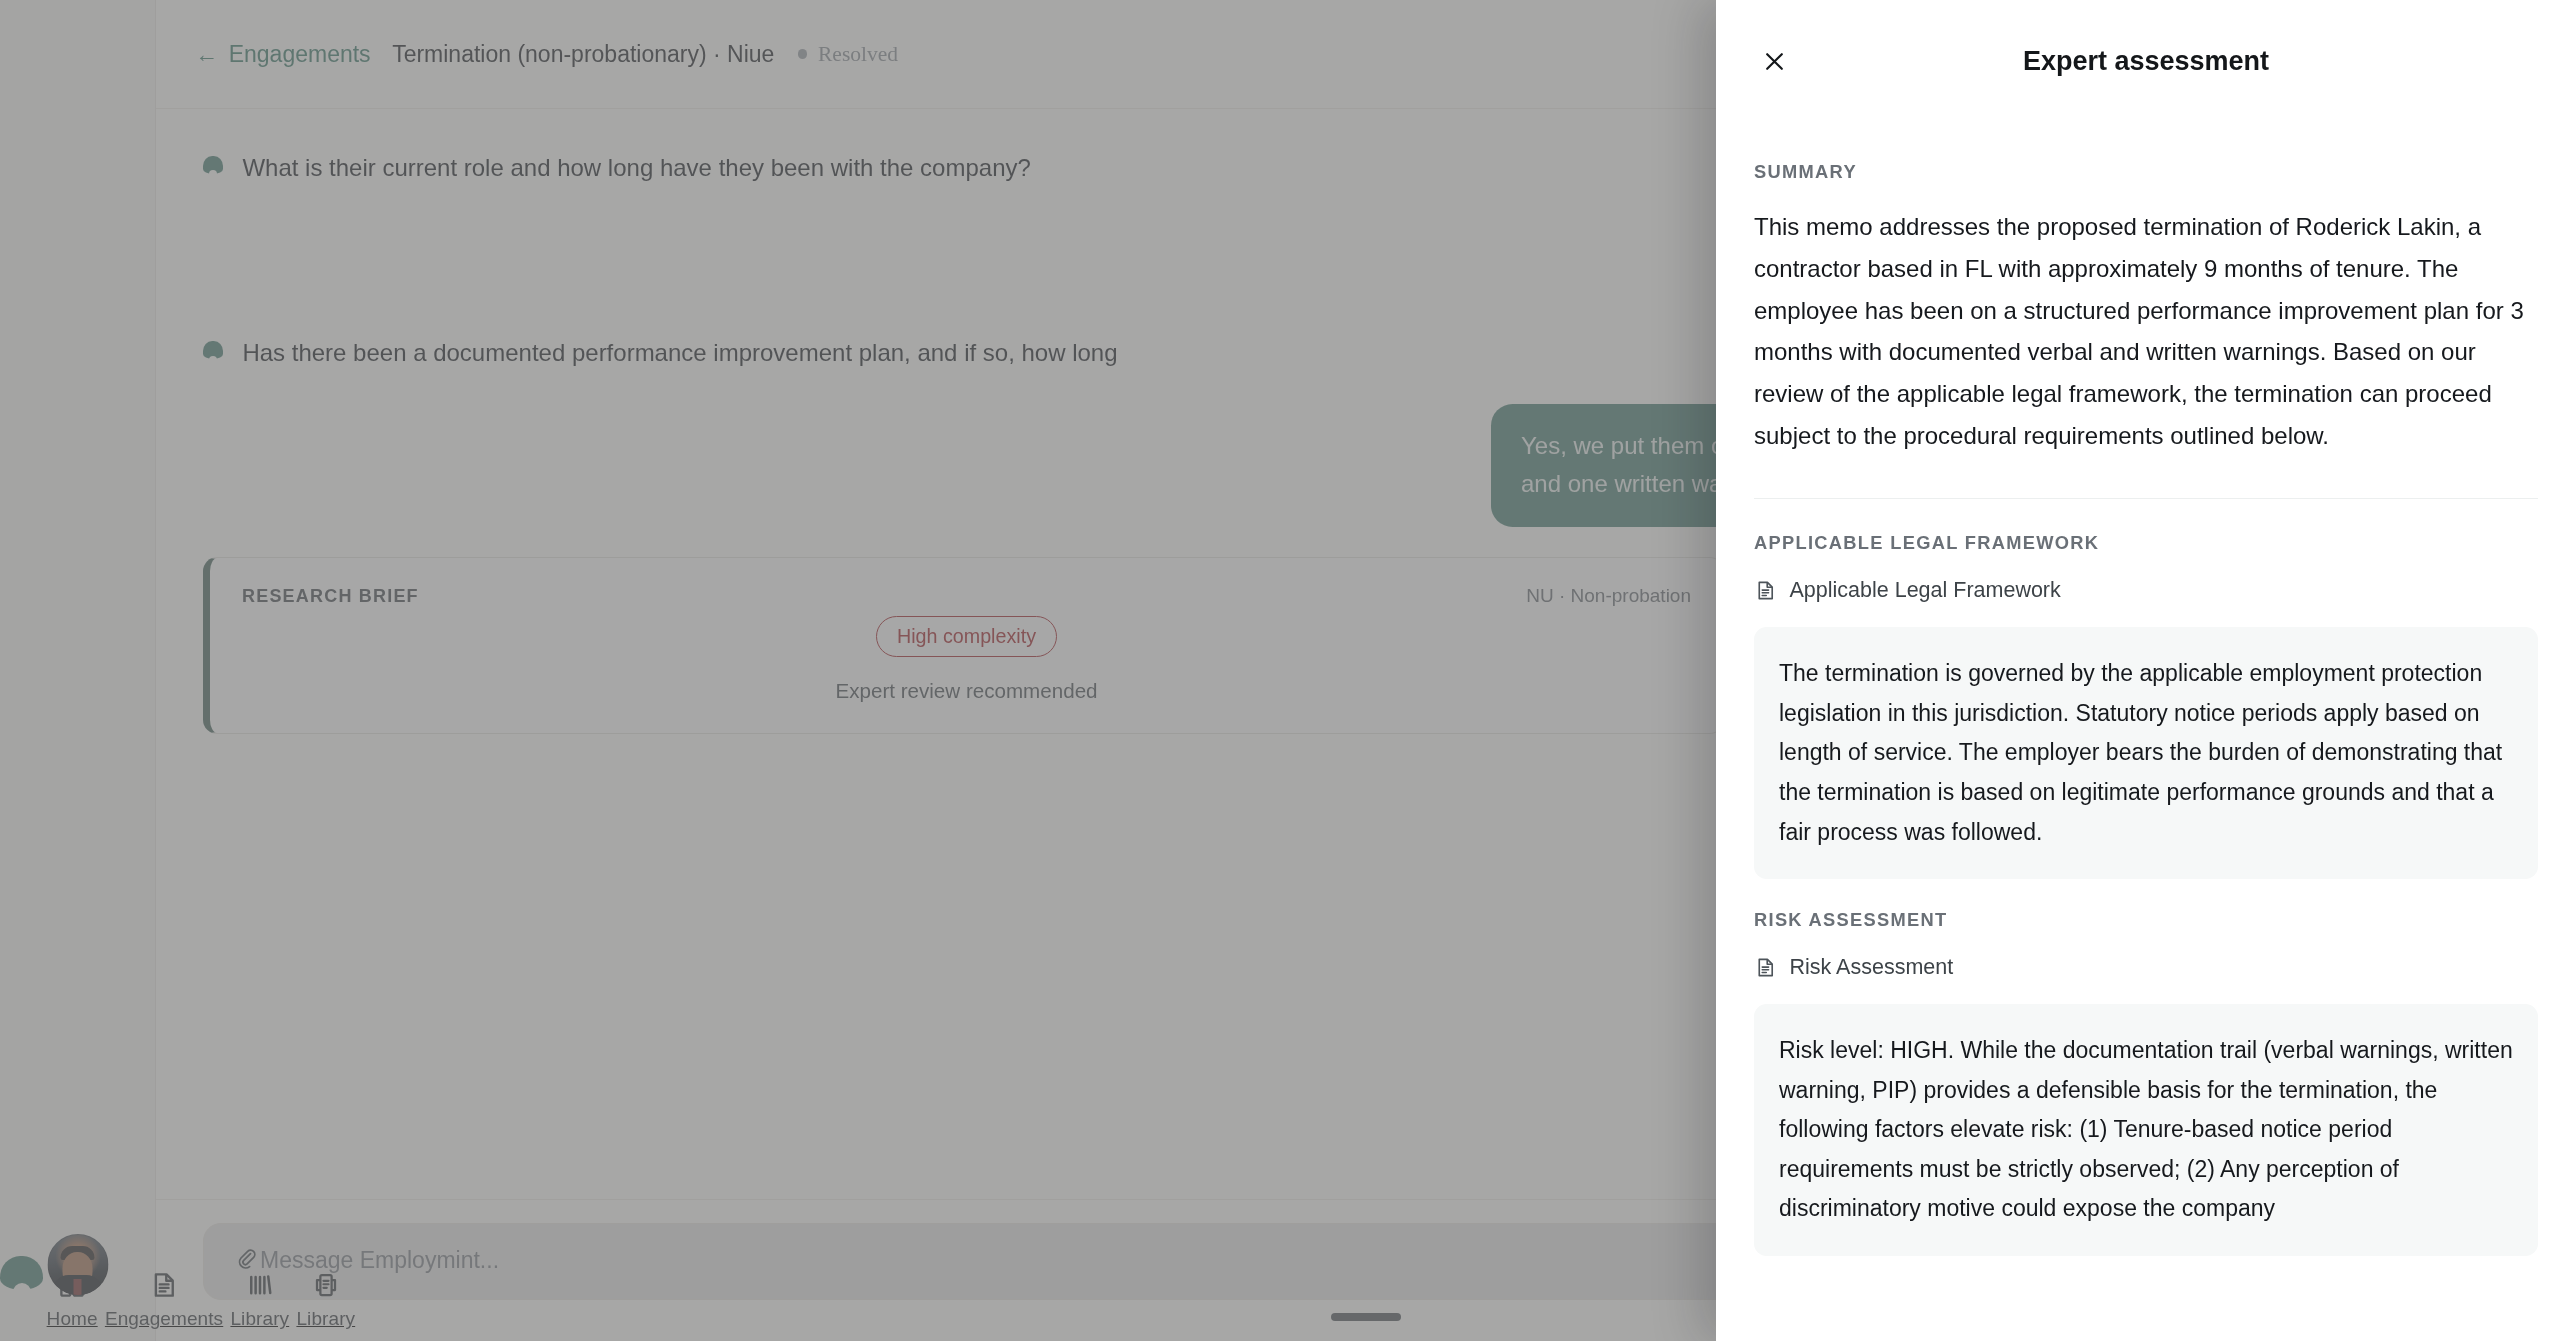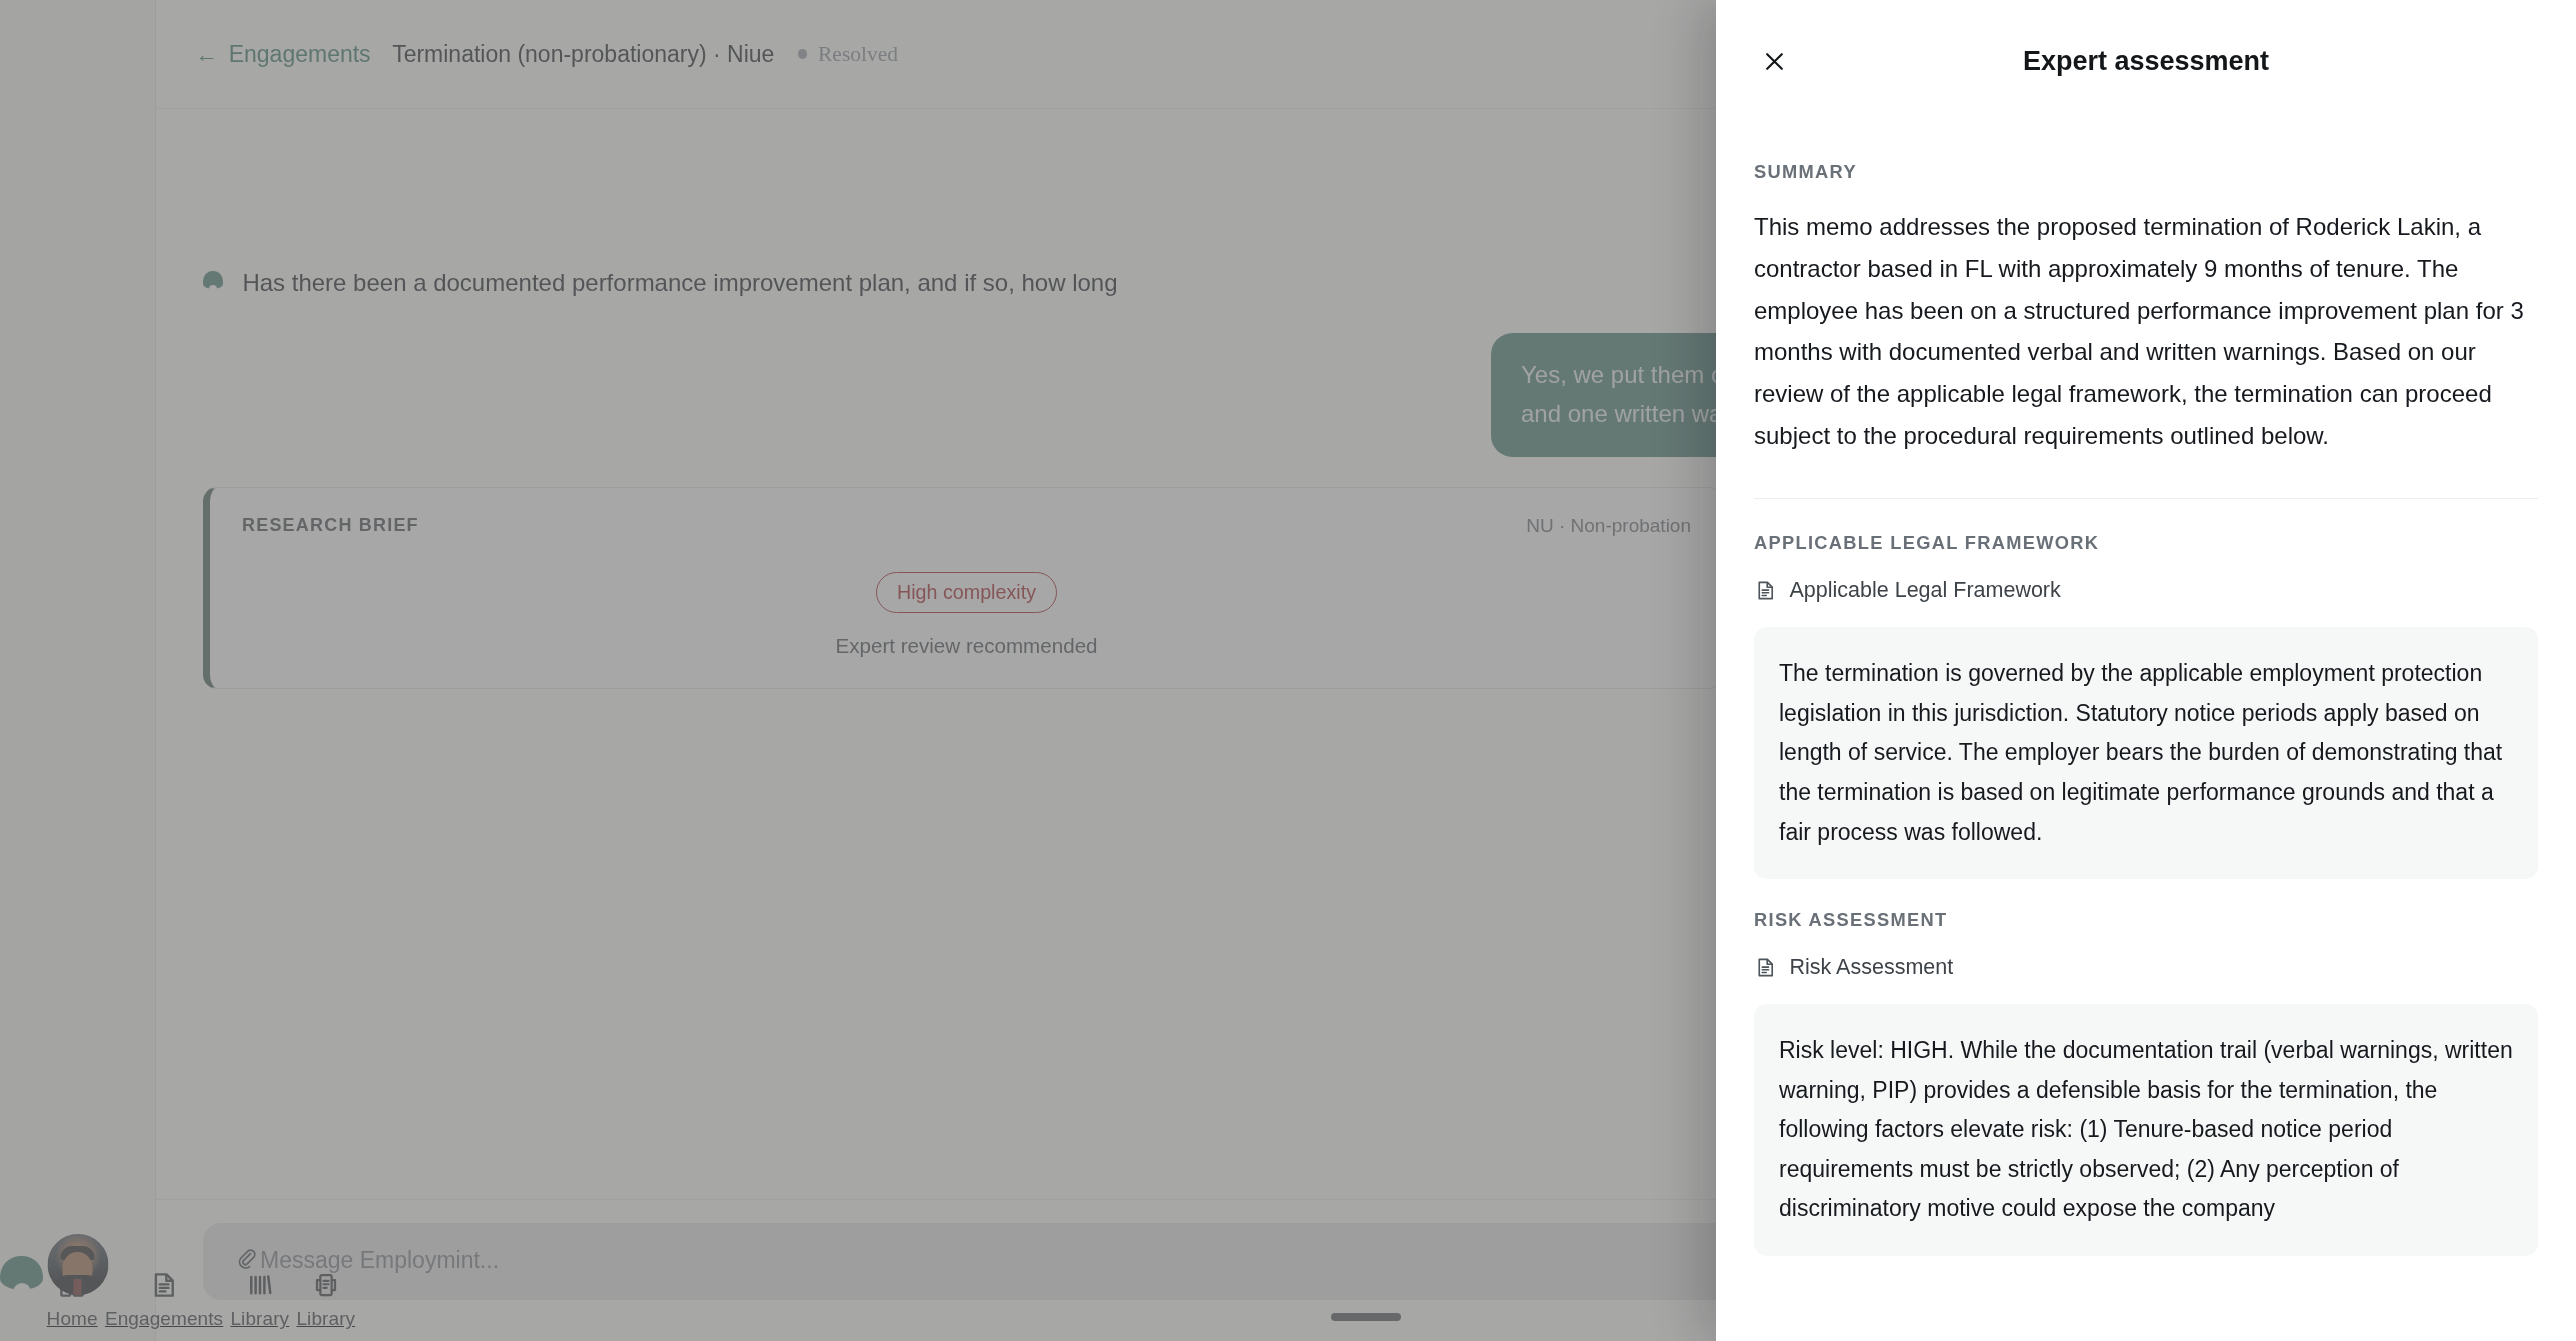--- a/index.html
+++ b/index.html
@@ -197,21 +197,21 @@
     border: 0.9px solid #e3e1dc;
     border-left: 7.2px solid #4d6b63;
     border-radius: 14.3px;
     background: #fcfcfb;
     padding: 27px 32px 30px;
     max-width: 1521px;
     position: relative;
   }
   .brief-head {
     display: flex; align-items: center; justify-content: space-between;
-    margin-bottom: 35px;
+    margin-bottom: 9px;
   }
   .brief-kicker {
     font-size: 18px; letter-spacing: 1.2px;
     font-weight: bold;
     color: #4a5056;
   }
   .brief-meta { font-size: 19px; color: #6a7076; white-space: nowrap; }
   .brief-row { display: flex; align-items: center; gap: 21.5px; flex-direction: column; }
   .chip-high {
     border: 1.8px solid #a4262c;
@@ -411,20 +411,24 @@
         </span>
         <span class="crumb-title">Termination (non-probationary) · Niue</span>
         <span class="status-wrap">
           <span class="status-dot"></span>
           <span class="status-text">Resolved</span>
         </span>
       </header>
 
       <div class="convo">
 
+        <div class="msg-row msg-assistant">
+          <span class="bot-dot"></span>
+          <div class="assistant-text">What is their current role and how long have they been with the company?</div>
+        </div>
 
         <div class="msg-row msg-user">
           <div class="user-bubble">They are a contractor, been with us about 9 months. Engineer.</div>
         </div>
 
         <div class="msg-row msg-assistant">
           <span class="bot-dot"></span>
           <div class="assistant-text">Has there been a documented performance improvement plan, and if so, how long</div>
         </div>
 

